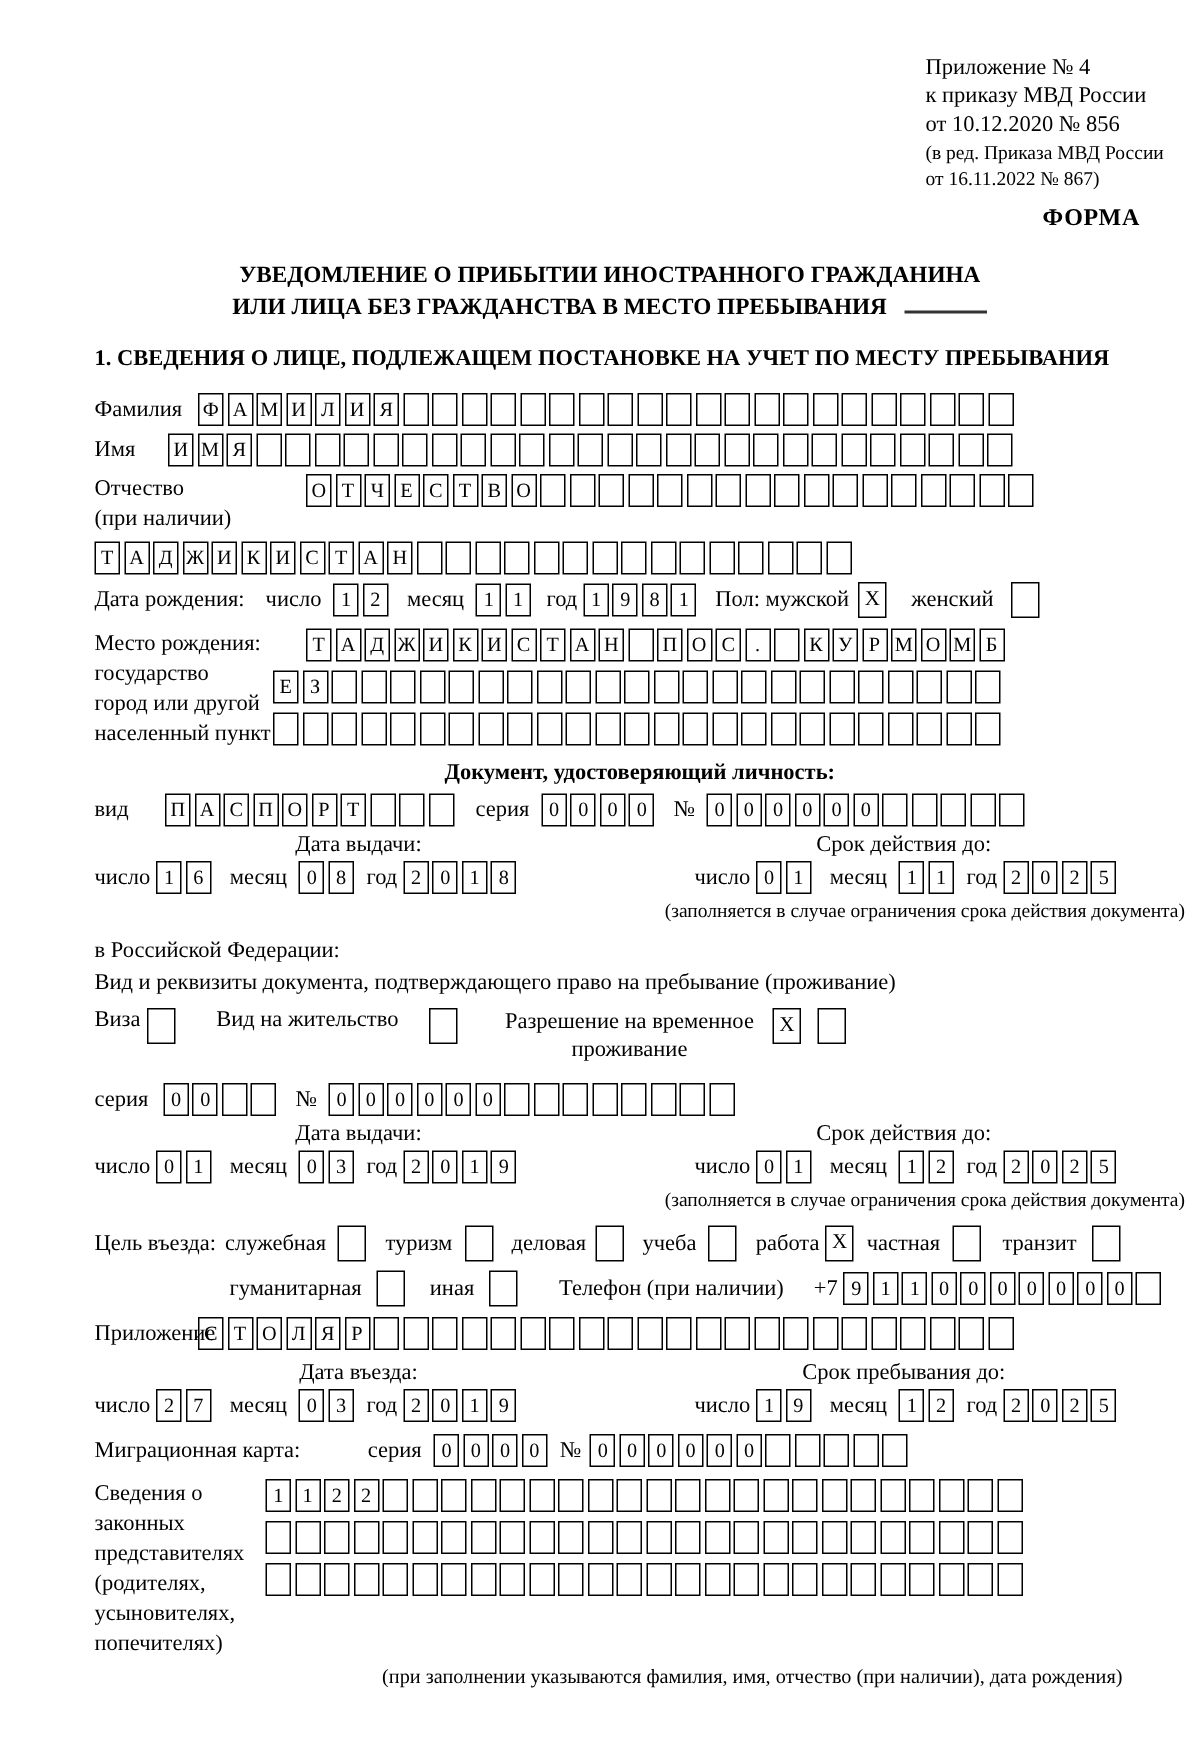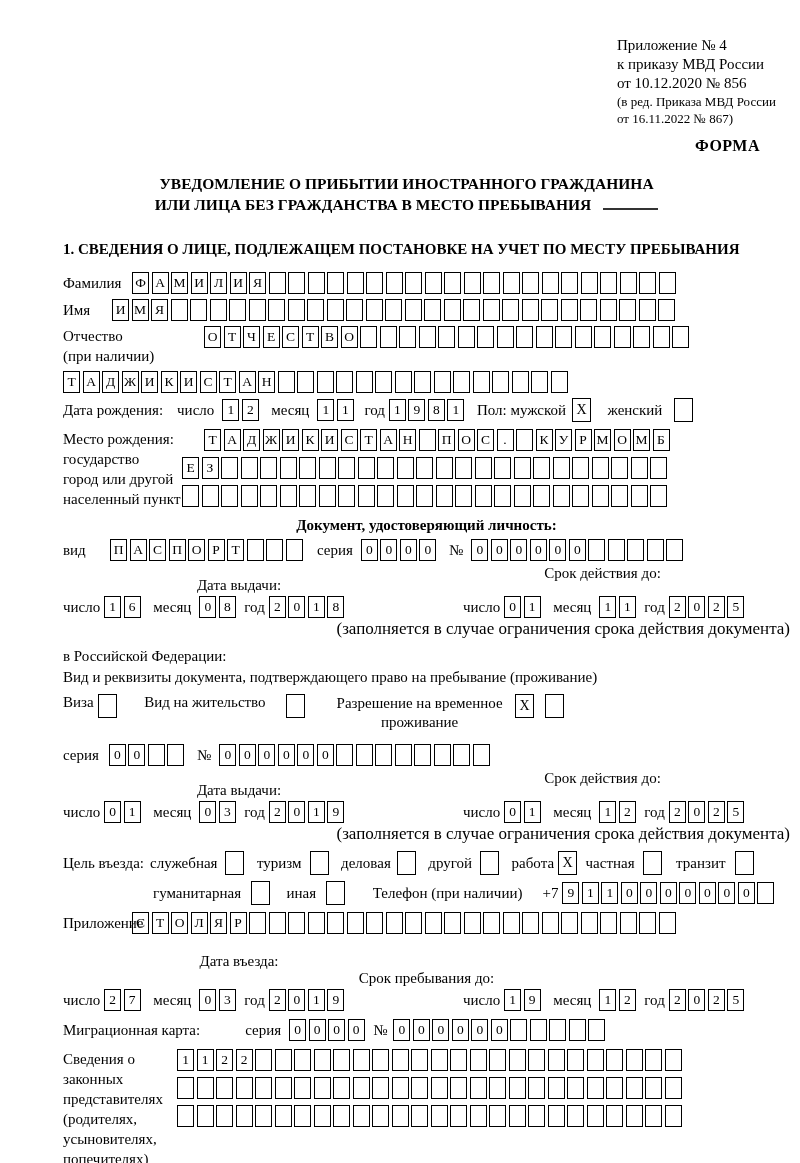--- a/index.html
+++ b/index.html
@@ -8,46 +8,46 @@
     width:800px; height:1163px; background:#fff; color:#000;
     font-family:"Liberation Serif", serif; font-size:15px;
     padding:36px 10px 0 63px; position:relative; overflow:hidden;
   }
   .ref { margin-left:554px; line-height:19px; }
   .ref .sm { font-size:13px; line-height:17px; }
   .ref .sm:first-of-type { margin-top:3px; }
   .forma { text-align:right; padding-right:30px; font-weight:bold; font-size:16px; margin-top:10px; letter-spacing:0.5px; }
   .title { text-align:center; font-weight:bold; font-size:15.5px; margin-top:18px; line-height:21px; margin-right:40px;}
   .tline { display:inline-block; width:55px; border-bottom:2px solid #333; margin-left:12px; }
-  .sec { font-weight:bold; font-size:15px; margin-top:26px; }
+  .sec { font-weight:bold; font-size:15px; margin-top:16px; }
 
   .frow { display:flex; align-items:center; margin-top:5px; }
   .top { align-items:flex-start; }
   .cells { display:flex; flex:none; }
   .cell {
     flex:none; width:17px; height:22px; border:1.5px solid #000; margin-right:2.5px;
     display:flex; align-items:center; justify-content:center; font-size:13.5px;
   }
   .cb .cell { width:19px; height:24px; font-size:14px; }
   .lbl { flex:none; }
   .lblcol { flex:none; line-height:20px; }
   .rows > .cells { margin-bottom:6px; }
   .ind22 { margin-left:22px; }
   .w49{width:49px;} .w69{width:69px;} .w47{width:47px;} .w141{width:141px;} .w119{width:119px;} .w114{width:114px;}
   .wopt2 { width:175px; text-align:center; line-height:19px; flex:none; }
   .wopt3 { width:185px; text-align:center; line-height:19px; flex:none; }
   .g4{margin-left:4px;} .g6{margin-left:6px;} .g8{margin-left:8px;} .g10{margin-left:10px;}
   .g12{margin-left:12px;} .g14{margin-left:14px;} .g16{margin-left:16px;} .g20{margin-left:20px;}
   .g25{margin-left:25px;} .g45{margin-left:45px;}
   .dhdr { display:flex; margin-top:4px; line-height:17px; }
-  .dh-left { width:352px; text-align:center;margin-top:12px; }
+  .dh-left { width:352px; text-align:center; }
   .dh-right { flex:1; text-align:center; }
   .half { width:352px; display:flex; align-items:center; flex:none; }
   .half2 { flex:1; display:flex; align-items:center; }
-  .note { text-align:right; font-size:17px; margin-top:3px; line-height:15px; }
+  .note { text-align:right; font-size:13px; margin-top:3px; line-height:15px; }
   .center { text-align:center; }
   .bold { font-weight:bold; }
   .dochead { margin-top:4px; }
   .stayhead { margin-top:10px; line-height:21px; }
   .repnote { font-size:13.5px; margin-top:4px; padding-left:150px; text-align:center; }
 </style>
 </head>
 <body>
 
 <div class="page">
@@ -511,21 +511,21 @@
         <span class="cell"></span>
       </span>
     <span class="lbl g10">туризм</span>
     <span class="cells cb g8">
         <span class="cell"></span>
       </span>
     <span class="lbl g10">деловая</span>
     <span class="cells cb g6">
         <span class="cell"></span>
       </span>
-    <span class="lbl g10">другой</span>
+    <span class="lbl g10">учеба</span>
     <span class="cells cb g8">
         <span class="cell"></span>
       </span>
     <span class="lbl g10">работа</span>
     <span class="cells cb g4">
         <span class="cell">X</span>
       </span>
     <span class="lbl g6">частная</span>
     <span class="cells cb g8">
         <span class="cell"></span>
@@ -588,21 +588,21 @@
         <span class="cell"></span>
         <span class="cell"></span>
         <span class="cell"></span>
         <span class="cell"></span>
         <span class="cell"></span>
         <span class="cell"></span>
         <span class="cell"></span>
       </span>
   </div>
 
-  <div class="dhdr" style="margin-top:7px;flex-direction:column;">
+  <div class="dhdr" style="margin-top:7px;">
     <span class="dh-left">Дата въезда:</span>
     <span class="dh-right">Срок пребывания до:</span>
   </div>
   <div class="frow" style="margin-top:2px;">
     <span class="half">
       <span class="lbl">число</span>
       <span class="cells g4">
           <span class="cell">2</span>
           <span class="cell">7</span>
         </span>

